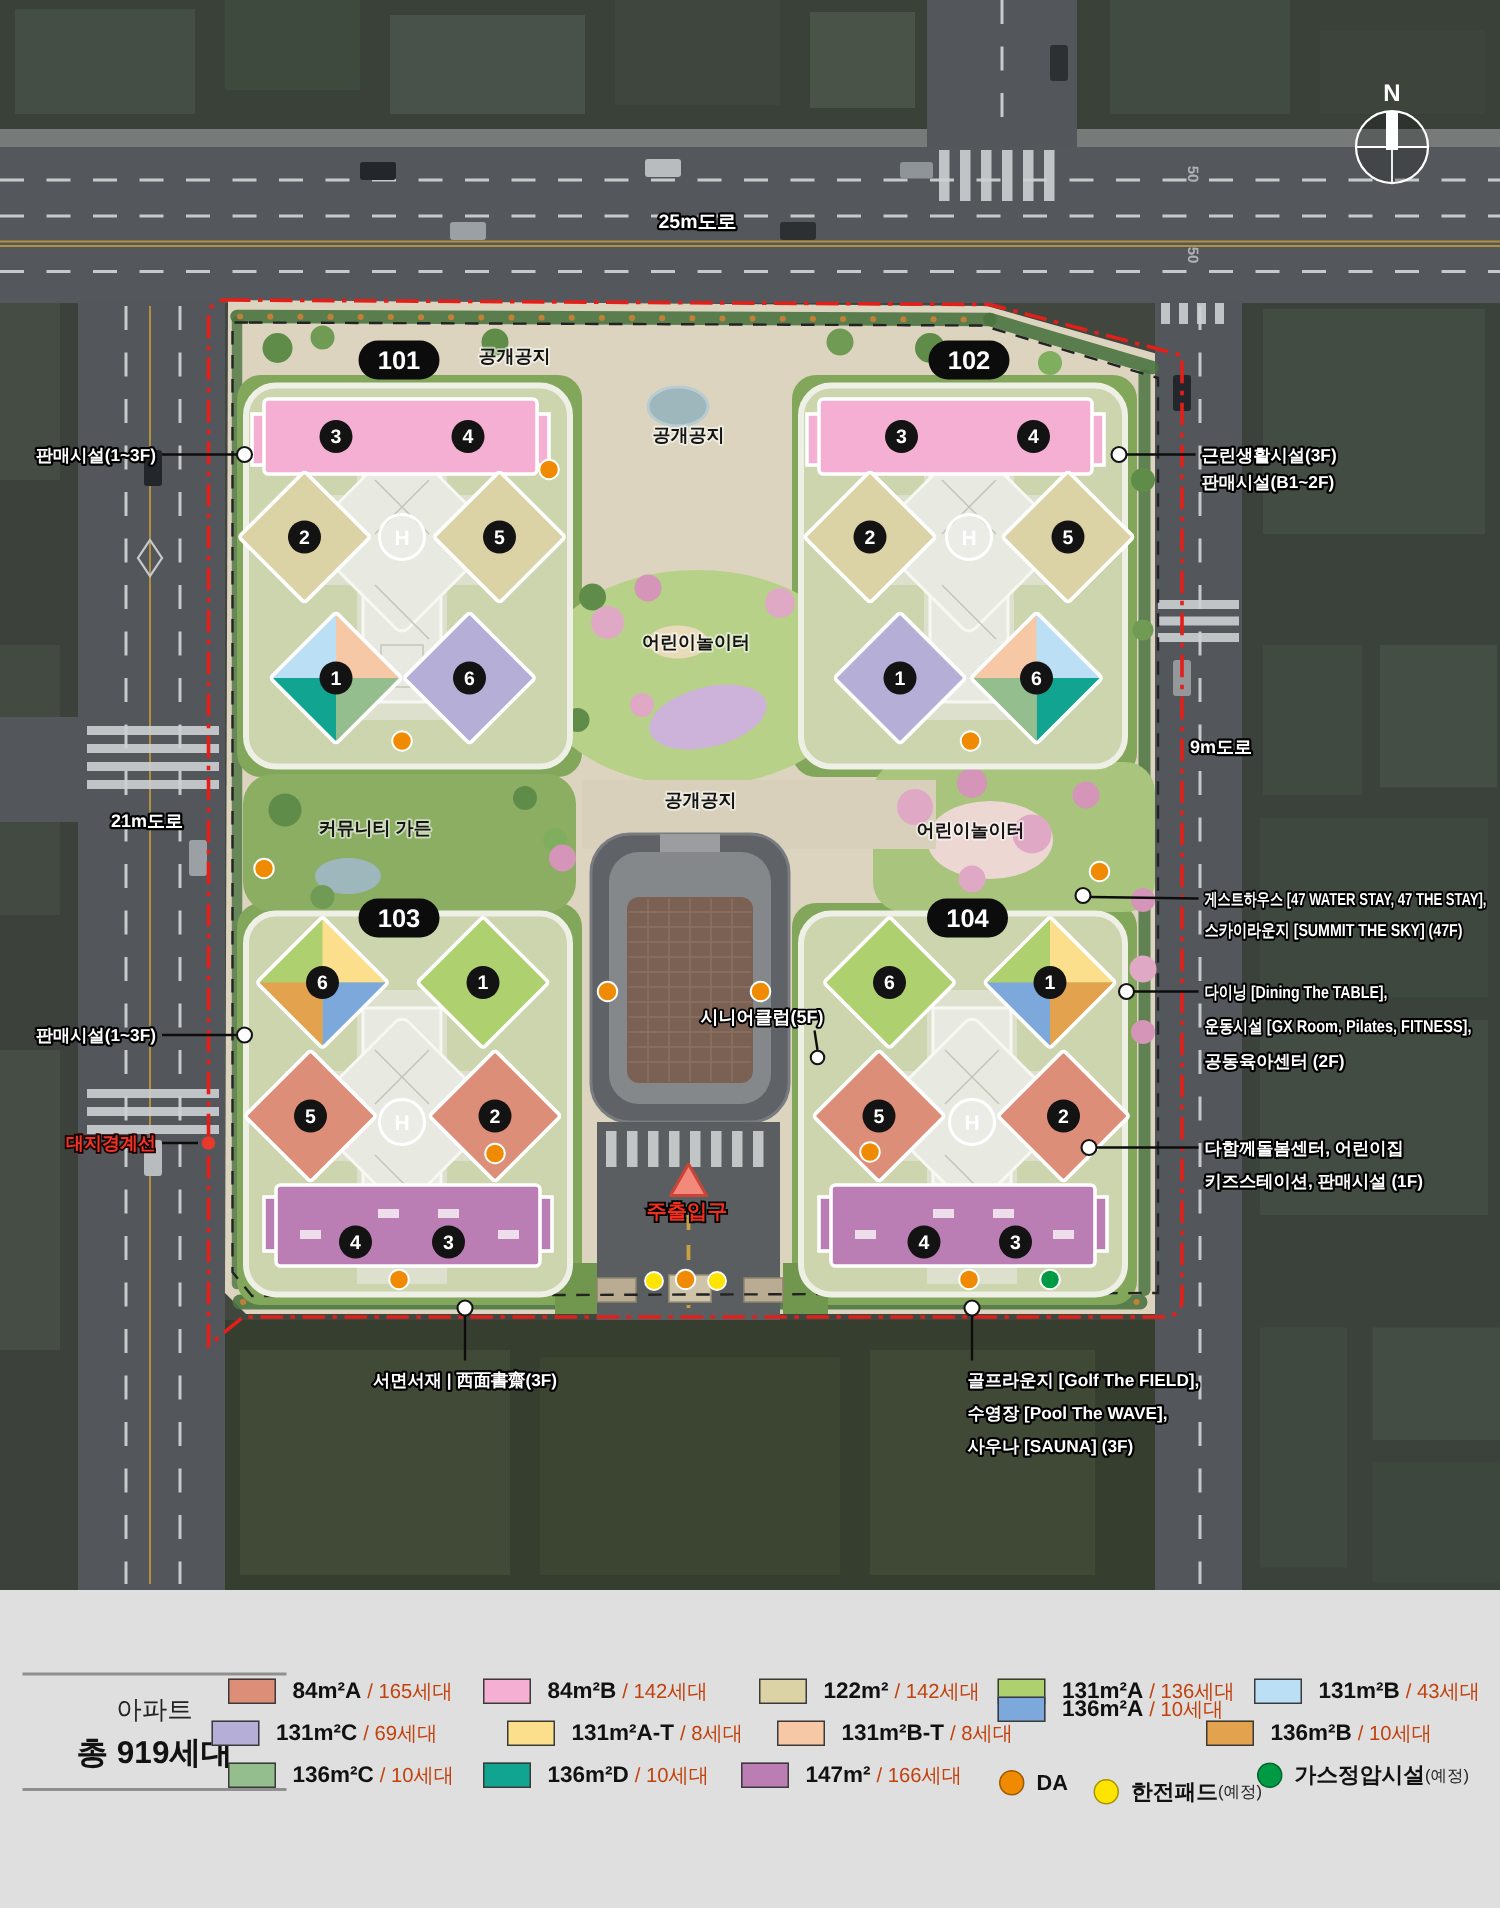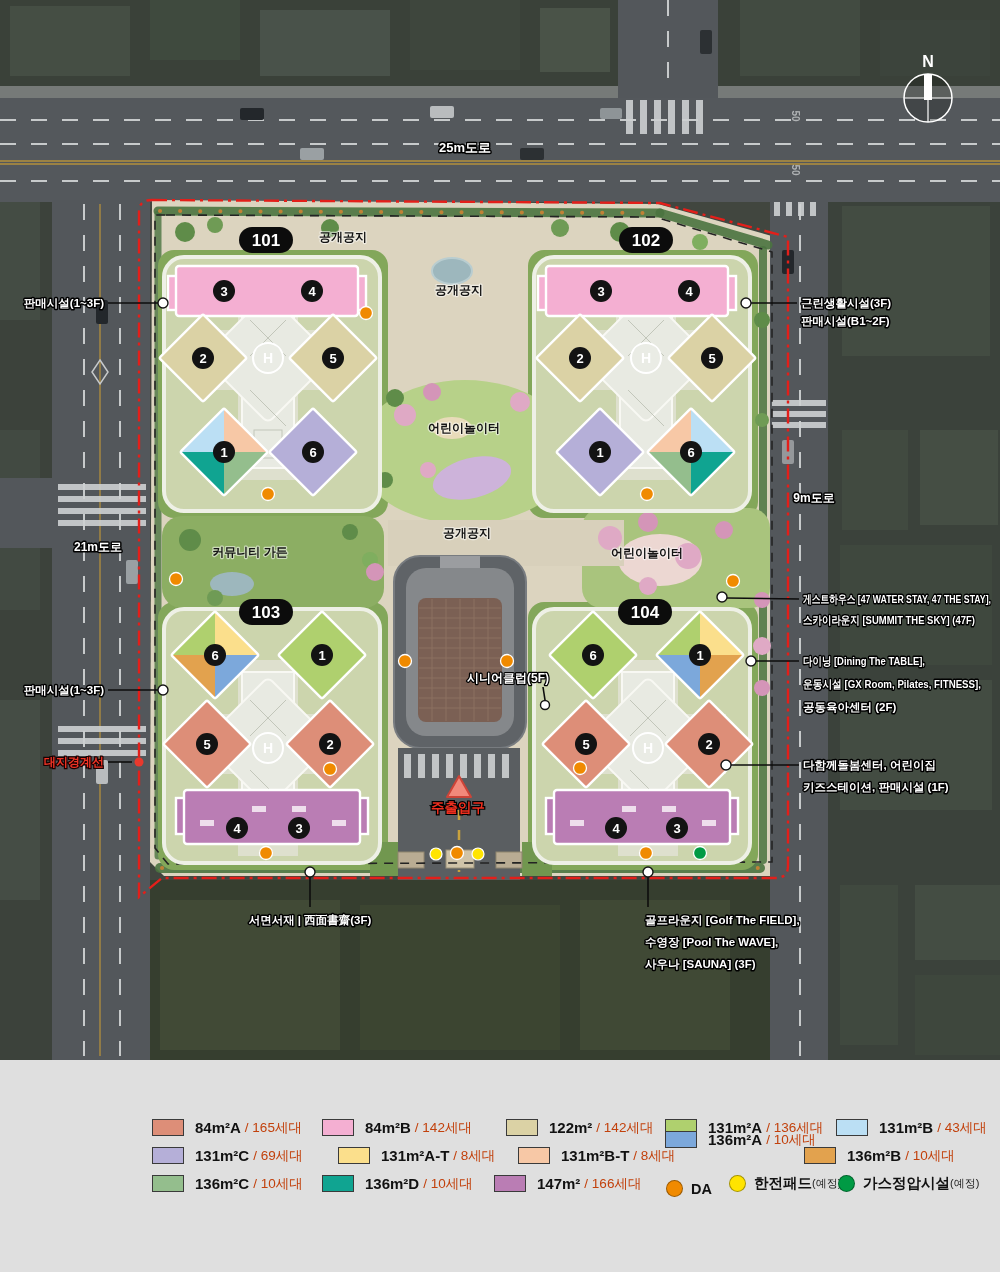--- a/index.html
+++ b/index.html
@@ -562,27 +562,31 @@
   <g>
     <circle cx="928" cy="98" r="24" fill="rgba(10,14,10,.25)" stroke="#fff" stroke-width="1.5"></circle>
     <line x1="904" y1="98" x2="952" y2="98" stroke="#fff" stroke-width="1.2"></line>
     <line x1="928" y1="74" x2="928" y2="122" stroke="#fff" stroke-width="1.2"></line>
     <rect x="924" y="74" width="8" height="26" fill="#fff"></rect>
     <text class="t-n" x="928" y="67">N</text>
   </g>
 </svg>
 
 <div id="legend">
+  <div class="lg-title">
+    <span class="lg-t1">아파트</span>
+    <span class="lg-t2">총 919세대</span>
+  </div>
 
   <div class="lg-item" style="left:152px;top:59px">
     <span class="lg-sw" style="background: rgb(221, 142, 120);"></span>
     <span class="lg-a">84m²A</span>
         <span class="lg-c">/ 165세대</span>
   </div>
-  <div class="lg-item" style="left:152px;top:87px">
+  <div class="lg-item" style="left:141px;top:87px">
     <span class="lg-sw" style="background: rgb(181, 175, 216);"></span>
     <span class="lg-a">131m²C</span>
         <span class="lg-c">/ 69세대</span>
   </div>
   <div class="lg-item" style="left:152px;top:115px">
     <span class="lg-sw" style="background: rgb(148, 190, 141);"></span>
     <span class="lg-a">136m²C</span>
         <span class="lg-c">/ 10세대</span>
   </div>
 
@@ -637,21 +641,21 @@
   <div class="lg-item" style="left:804px;top:87px">
     <span class="lg-sw" style="background: rgb(226, 162, 78);"></span>
     <span class="lg-a">136m²B</span>
         <span class="lg-c">/ 10세대</span>
   </div>
 
   <div class="lg-marker" style="left:666px;top:120px">
     <span class="lg-dot" style="background: rgb(240, 138, 0);"></span>
     <span class="lg-ml">DA</span>
   </div>
-  <div class="lg-marker" style="left:729px;top:115px">
+  <div class="lg-marker" style="left:729px;top:126px">
     <span class="lg-dot" style="background: rgb(255, 228, 0);"></span>
     <span class="lg-ml">한전패드</span>
         <span class="lg-mn">(예정)</span>
   </div>
   <div class="lg-marker" style="left:838px;top:115px">
     <span class="lg-dot" style="background: rgb(0, 154, 68);"></span>
     <span class="lg-ml">가스정압시설</span>
         <span class="lg-mn">(예정)</span>
   </div>
 </div>

